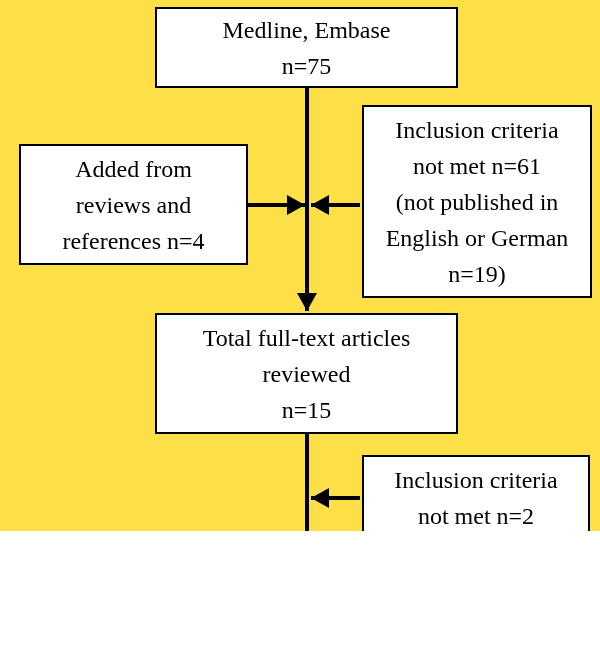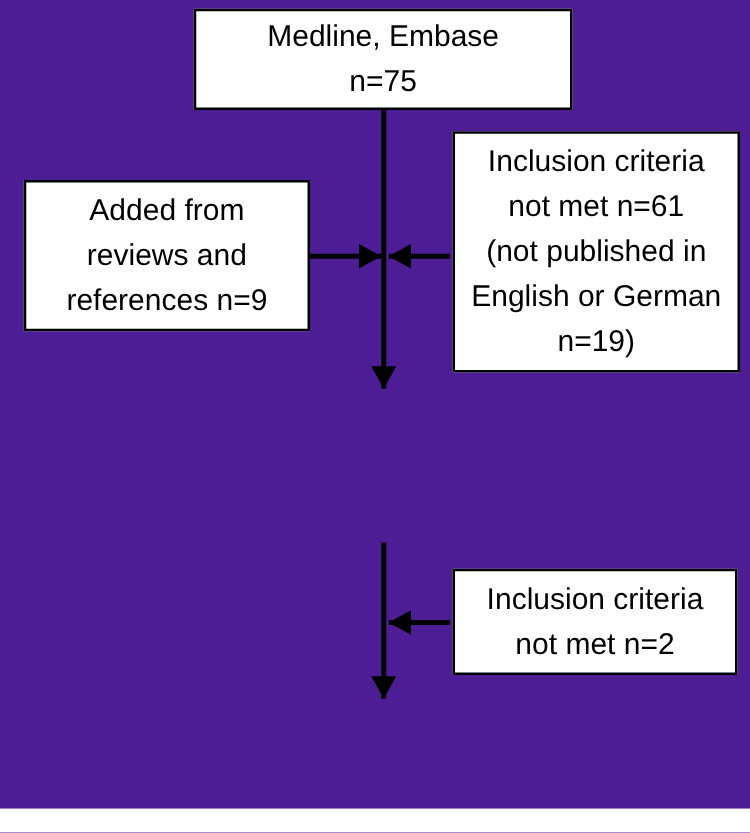--- a/index.html
+++ b/index.html
@@ -1,21 +1,21 @@
 <!DOCTYPE html>
 <html><head>
 <meta charset="utf-8">
 <style>
   html, body { margin: 0; padding: 0; background: #ffffff; }
   .canvas {
     position: relative;
     width: 600px;
-    height: 647px;
-    background: #4c1d95;
-    font-family: Liberation Sans, sans-serif;
+    height: 531px;
+    background: #fde047;
+    font-family: Liberation Serif, serif;
     overflow: hidden;
   }
   .box {
     position: absolute;
     box-sizing: border-box;
     border: 2px solid #000000;
     background: #ffffff;
     color: #000000;
     display: flex;
     align-items: center;
@@ -55,26 +55,29 @@
     <line x1="360" y1="205" x2="311" y2="205" marker-end="url(#arrowhead)"></line>
     <line x1="307" y1="434" x2="307" y2="559" marker-end="url(#arrowhead)"></line>
     <line x1="360" y1="498" x2="311" y2="498" marker-end="url(#arrowhead)"></line>
   </svg>
 
   <div class="box box-top">Medline, Embase
 n=75</div>
 
   <div class="box box-left">Added from
 reviews and
-references n=9</div>
+references n=4</div>
 
   <div class="box box-excluded1">Inclusion criteria
 not met n=61
 (not published in
 English or German
 n=19)</div>
 
+  <div class="box box-middle">Total full-text articles
+reviewed
+n=15</div>
 
   <div class="box box-excluded2">Inclusion criteria
 not met n=2</div>
 
 
 </div>
 
 </body></html>

